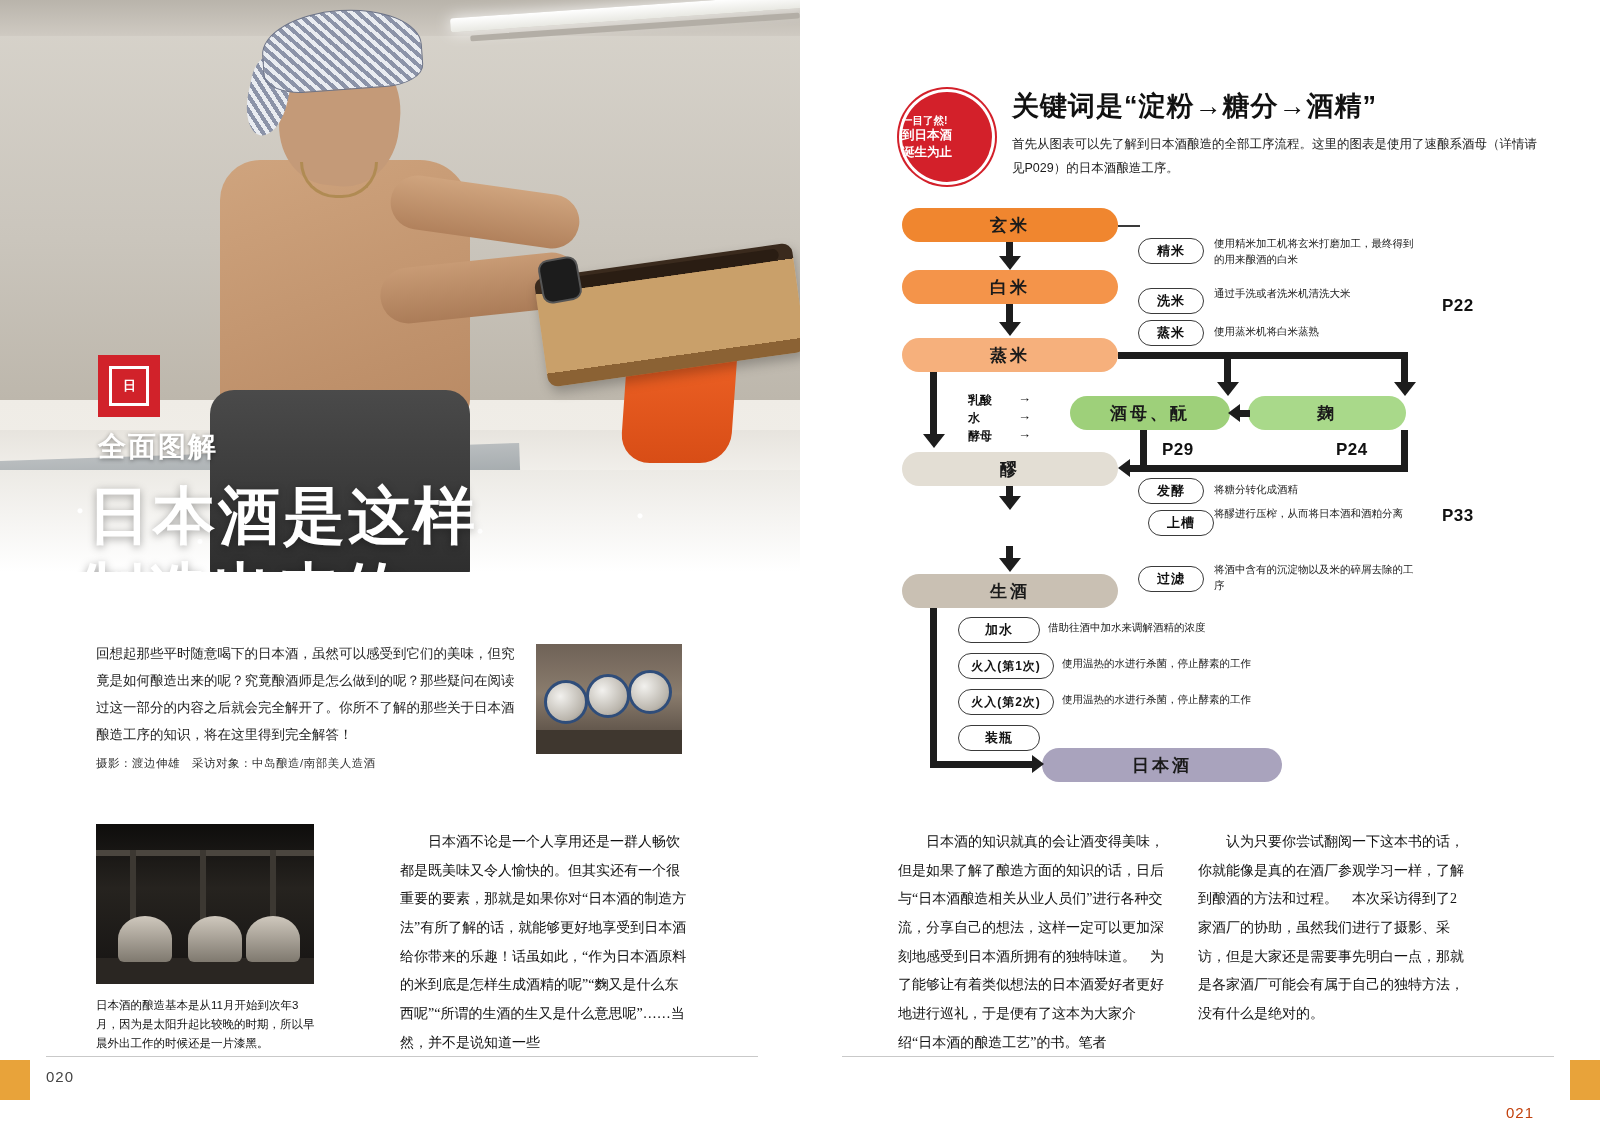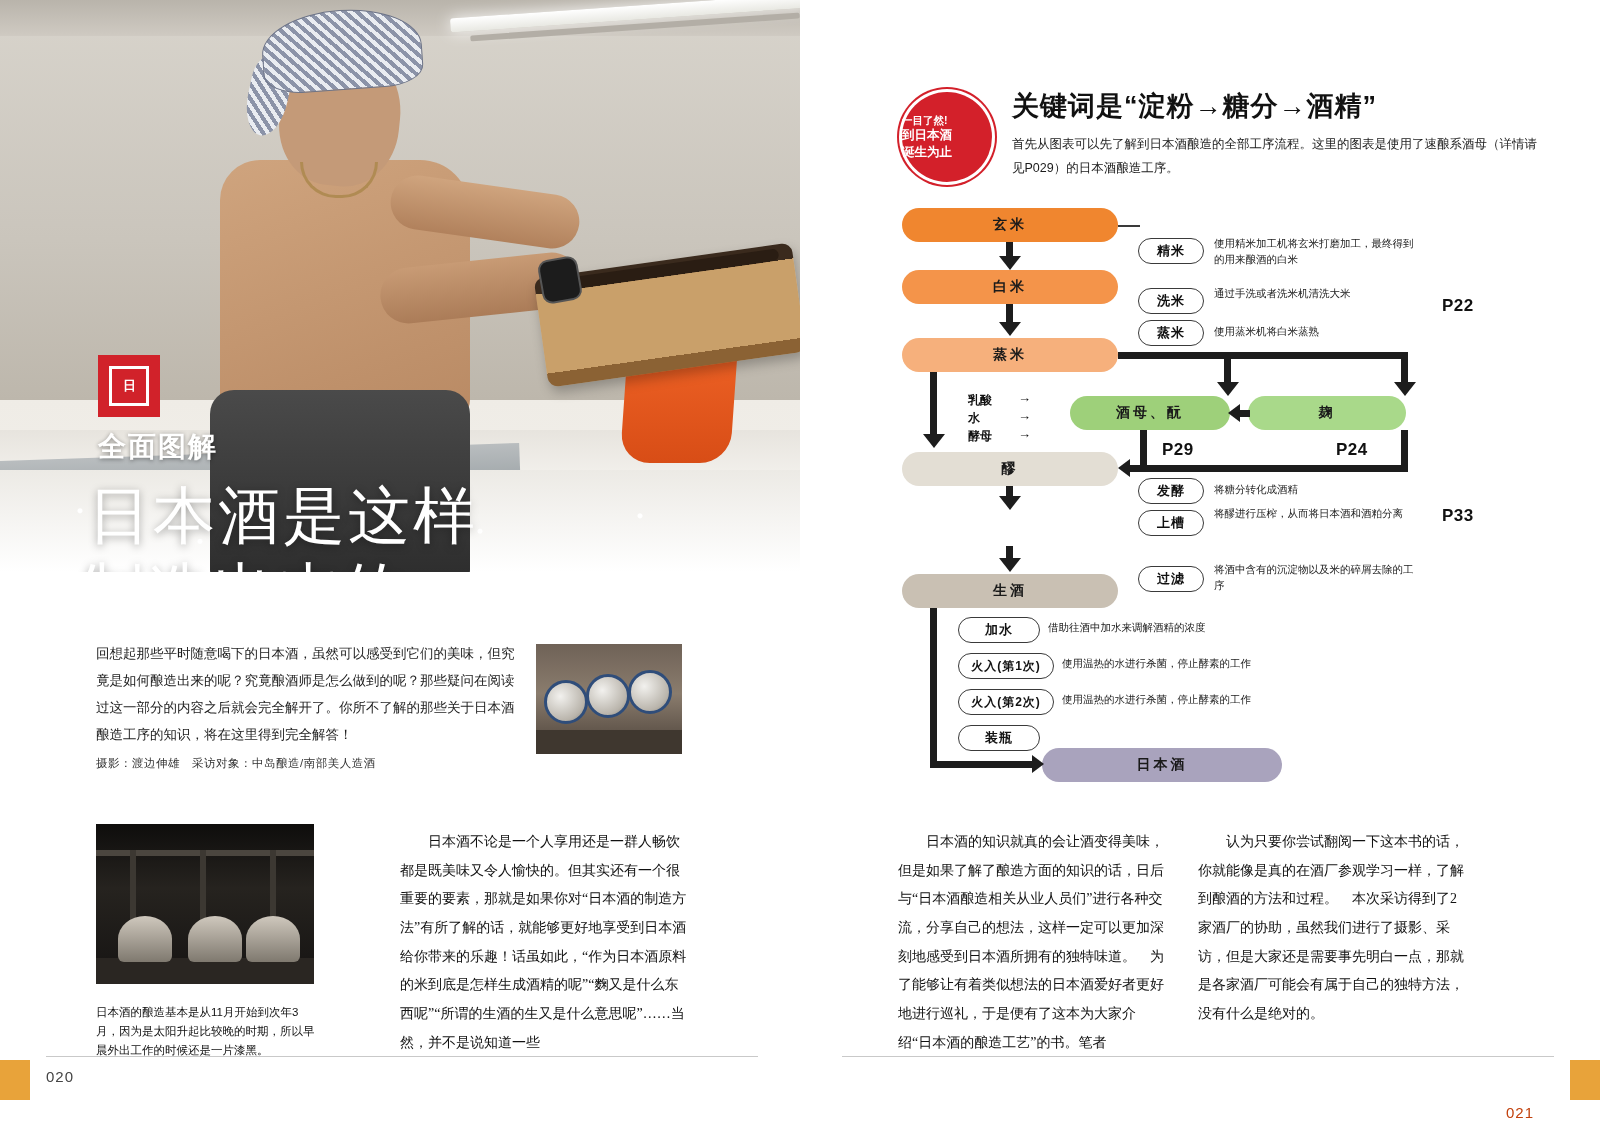--- a/index.html
+++ b/index.html
@@ -142,21 +142,21 @@
     font-size:13px; line-height:1.05; text-align:center; letter-spacing:-1px;
   }
   .sub-title {
     position:absolute; left:98px; top:428px;
     font-size:28px; font-weight:bold; color:#ffffff;
     text-shadow:0 1px 4px rgba(0,0,0,.45);
     letter-spacing:2px;
   }
   .main-title {
     position:absolute; left:88px; top:478px;
-    font-size:62px; font-weight:normal; color:#ffffff;
+    font-size:62px; font-weight:bold; color:#ffffff;
     letter-spacing:3px; line-height:1.22;
     text-shadow:0 2px 8px rgba(0,0,0,.35);
   }
   .main-title .line2 { display:block; margin-left:-6px; }
 
   .lead {
     position:absolute; left:96px; top:640px; width:420px;
     font-size:13.5px; line-height:2.0; color:#1d1d1d;
   }
   .credit {
@@ -180,21 +180,21 @@
     overflow:hidden;
   }
   .ps2-beam { position:absolute; left:0; top:26px; width:218px; height:6px; background:#4b463f; }
   .ps2-post { position:absolute; top:26px; width:6px; height:134px; background:#3c3832; }
   .ps2-tank { position:absolute; bottom:22px; width:54px; height:46px; border-radius:50% 50% 6px 6px;
     background:linear-gradient(180deg,#cfc8bd,#7f796f); }
   .ps2-floor{ position:absolute; left:0; bottom:0; width:218px; height:26px; background:#2a2622;}
 
   .caption {
     position:absolute; left:96px; top:996px; width:222px;
-    font-size:11.5px; line-height:1.65; color:#111;margin-top:7px;
+    font-size:11.5px; line-height:1.65; color:#111;
   }
   .col-left-text {
     position:absolute; left:400px; top:828px; width:290px;
     font-size:14px; line-height:2.05; color:#111;
     font-family:"Liberation Serif", serif;
   }
   .indent { text-indent:2em; }
 
   .page-no-left {
     position:absolute; left:46px; top:1068px; font-size:15px; color:#444; letter-spacing:1px;
@@ -224,21 +224,21 @@
   .hd-body {
     position:absolute; left:212px; top:132px; width:530px;
     font-size:12.5px; line-height:1.95; color:#1b1b1b;
   }
 
   
   .flow { position:absolute; left:0; top:0; width:800px; height:1136px; }
   .node {
     position:absolute; height:34px; border-radius:17px;
     display:flex; align-items:center; justify-content:center;
-    font-size:14px; font-weight:bold; color:#1a1a1a; letter-spacing:3px;
+    font-size:17px; font-weight:bold; color:#1a1a1a; letter-spacing:3px;
   }
   .n-main { left:102px; width:216px; }
   .tag {
     position:absolute; height:26px; border-radius:13px; background:#fff;
     border:1.5px solid #3a3a3a;
     display:flex; align-items:center; justify-content:center;
     font-size:13px; font-weight:bold; color:#111; letter-spacing:1px;
   }
   .tag-w { width:66px; }
   .note {
@@ -423,21 +423,21 @@
       <div class="tag tag-w" style="left:338px; top:320px;">蒸米</div>
       <div class="note" style="left:414px; top:324px;">使用蒸米机将白米蒸熟</div>
 
       <div class="pref" style="left:642px; top:296px;">P22</div>
       <div class="pref" style="left:362px; top:440px;">P29</div>
       <div class="pref" style="left:536px; top:440px;">P24</div>
 
       <div class="tag tag-w" style="left:338px; top:478px;">发酵</div>
       <div class="note" style="left:414px; top:482px;">将糖分转化成酒精</div>
 
-      <div class="tag tag-w" style="left:338px; top:510px;">上槽</div>
+      <div class="tag tag-w" style="left:348px; top:510px;">上槽</div>
       <div class="note" style="left:414px; top:506px;">将醪进行压榨，从而将日本酒和酒粕分离</div>
 
       <div class="pref" style="left:642px; top:506px;">P33</div>
 
       <div class="tag tag-w" style="left:338px; top:566px;">过滤</div>
       <div class="note" style="left:414px; top:562px;">将酒中含有的沉淀物以及米的碎屑去除的工序</div>
 
       <div class="line-v" style="left:130px; top:608px; height:160px;"></div>
       <div class="line-h" style="left:130px; top:761px; width:106px;"></div>
       <div class="arrow-head-r" style="left:232px; top:755px;"></div>

